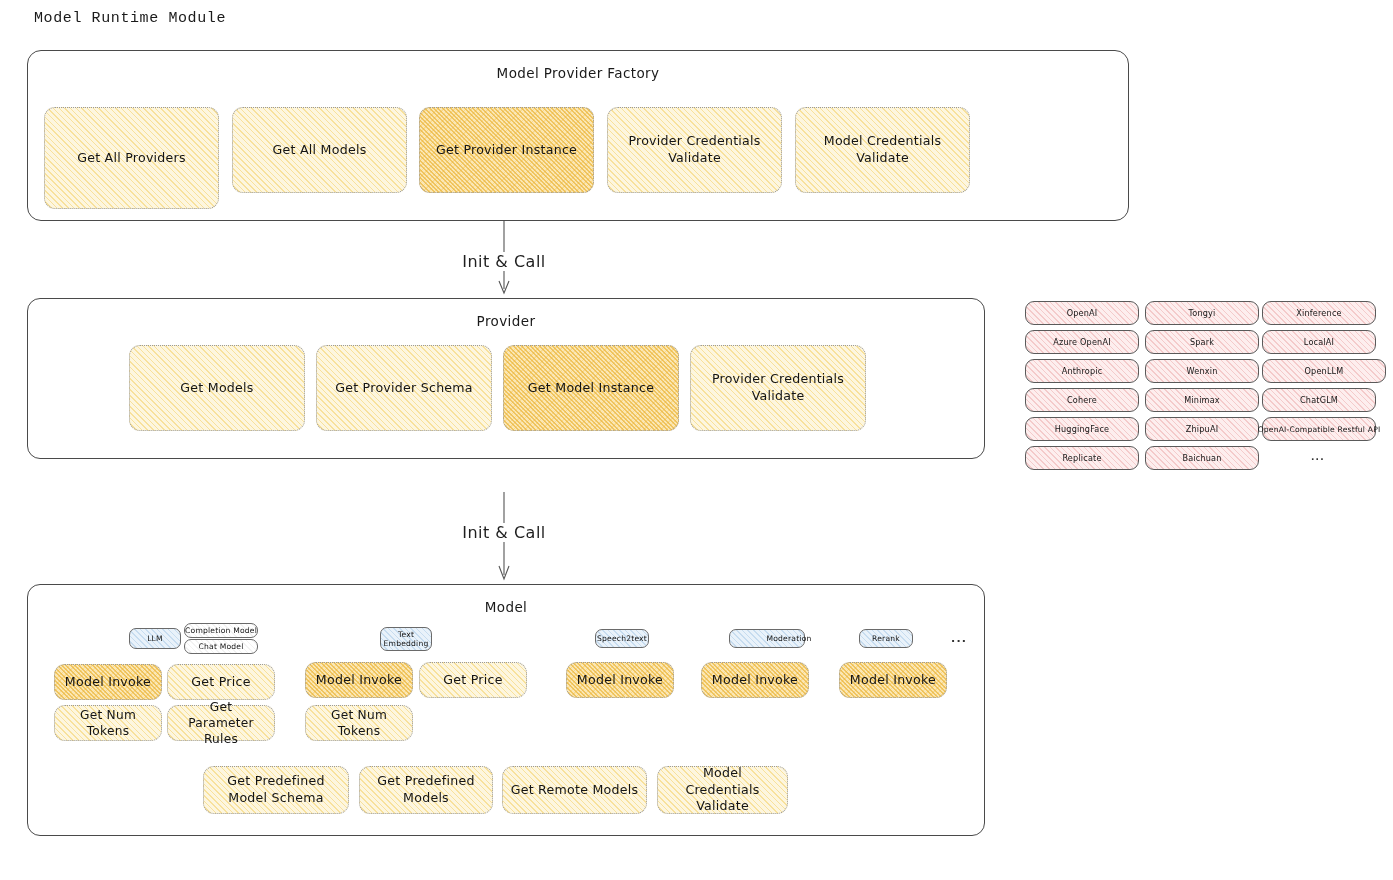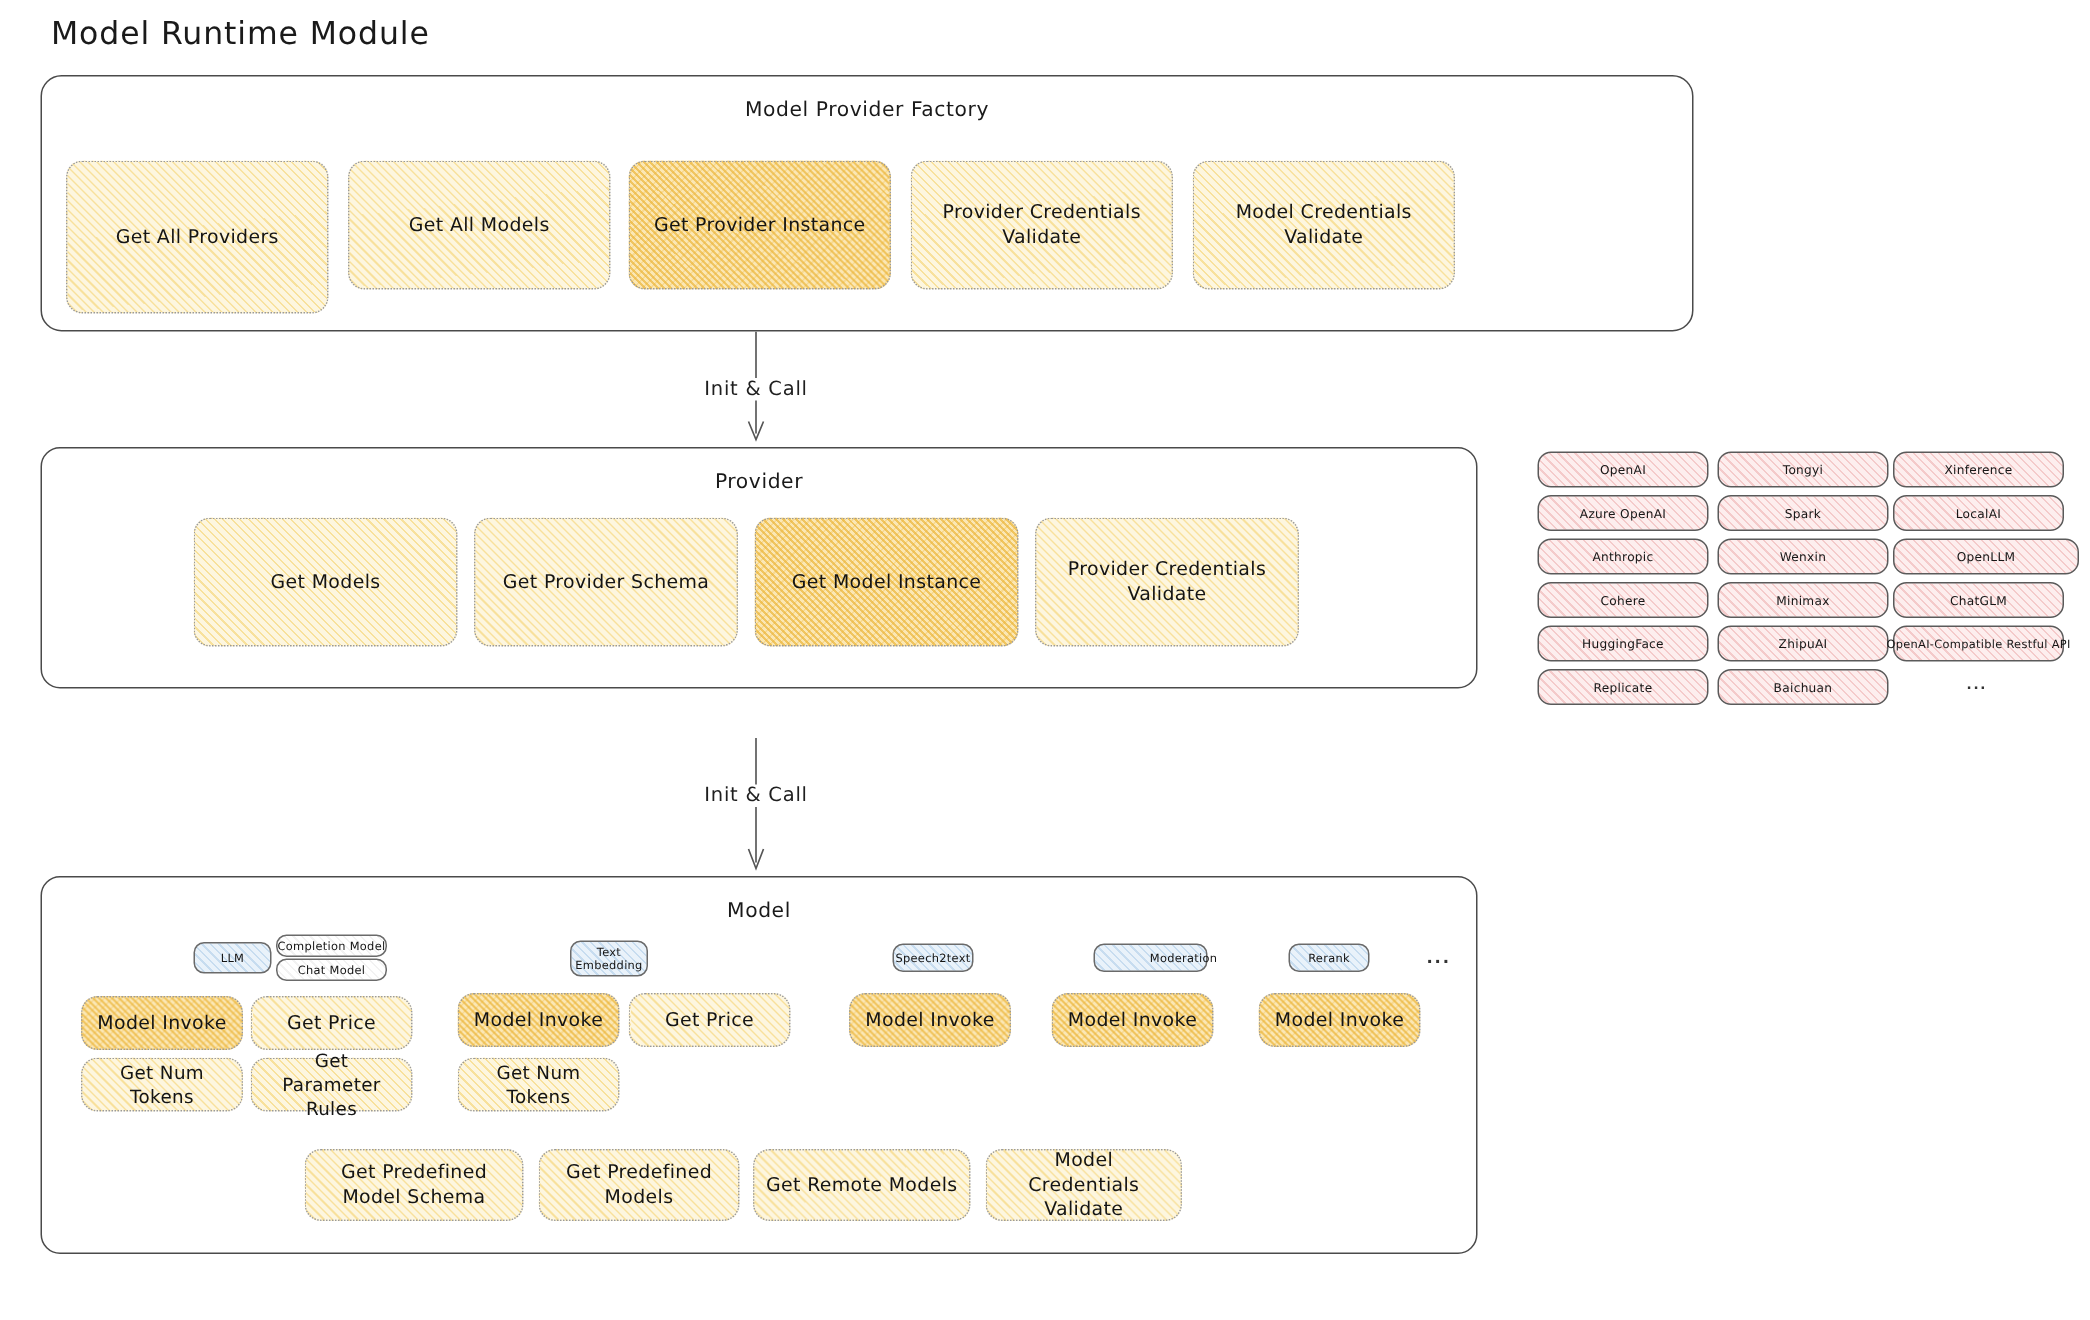--- a/index.html
+++ b/index.html
@@ -14,24 +14,25 @@
     overflow: hidden;
     font-family: "DejaVu Sans", sans-serif;
     color: #1f1f1f;
   }
 
   
   .page-title {
     position: absolute;
     left: 34px;
     top: 10px;
-    font-size: 21px;
+    font-size: 15px;
     letter-spacing: 0.6px;
     color: #1a1a1a;
     white-space: nowrap;
+    font-family: Liberation Mono, monospace;
   }
 
   
   .container {
     position: absolute;
     background: #ffffff;
     border: 1.1px solid #4a4a4a;
     border-radius: 13px;
     box-sizing: border-box;
   }
@@ -104,21 +105,21 @@
         rgba(234,176,45,0.26) 1px,
         rgba(0,0,0,0) 1px,
         rgba(0,0,0,0) 4px);
   }
   .mbox.small { font-size: 12.2px; }
 
   
   .arrow-wrap { position: absolute; }
   .arrow-label {
     position: absolute;
-    font-size: 13px;
+    font-size: 16px;
     letter-spacing: 0.5px;
     color: #1f1f1f;
     white-space: nowrap;
     transform: translateX(-50%);
     background: #ffffff;
     padding: 0 3px;
   }
 
   
   .chip {

